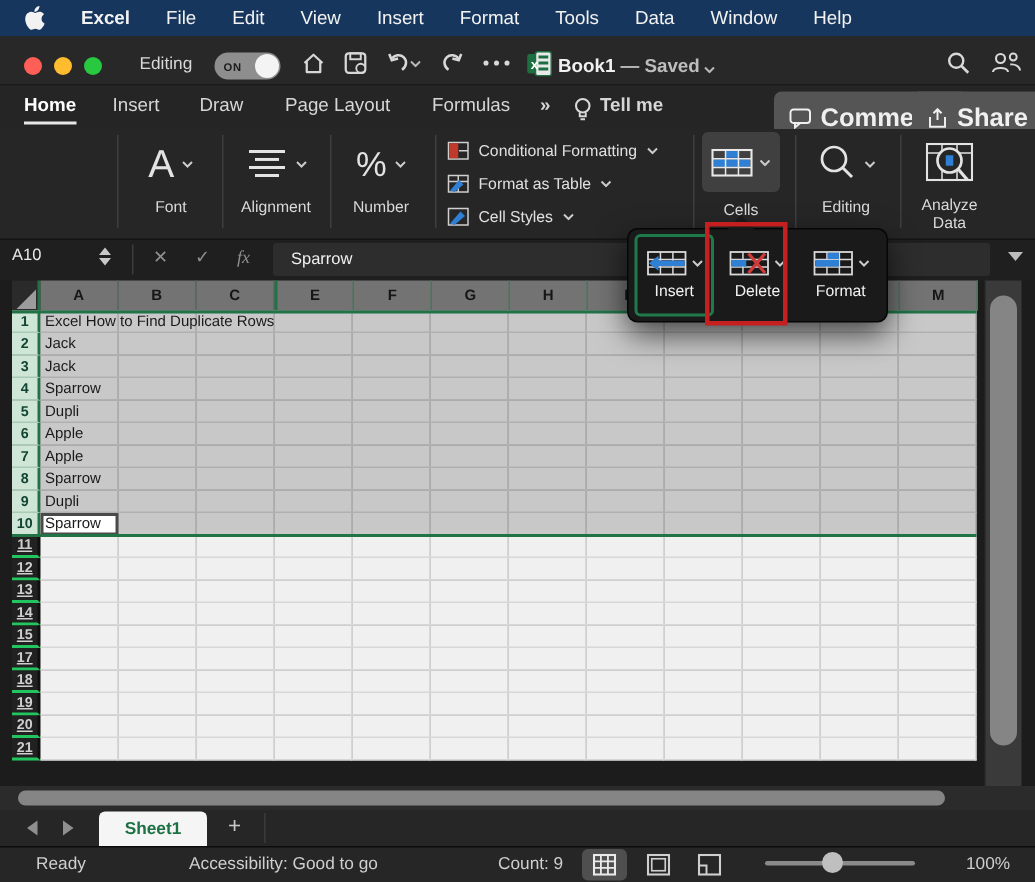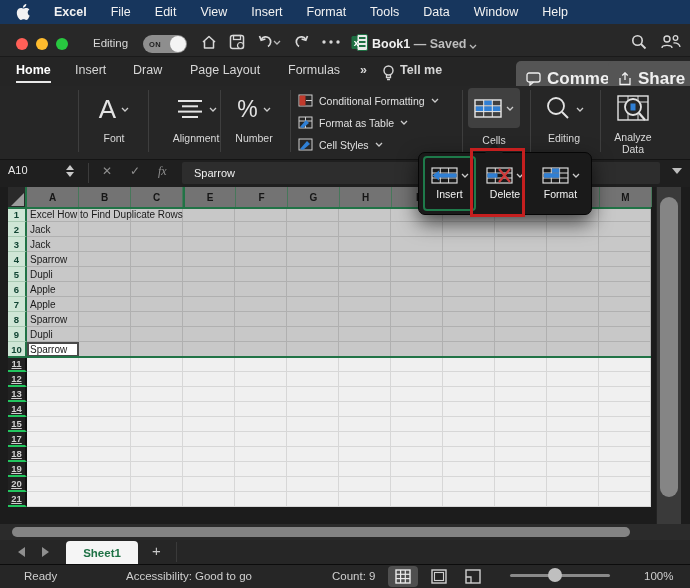--- a/index.html
+++ b/index.html
@@ -254,21 +254,21 @@
     <div class="biggroup" style="left:84px;width:60px">
       <span class="icorow">
         <span style="font-size:26px;color:#e3e3e3;font-weight:400">A</span>
         <svg class="chev" viewBox="0 0 8 5">
             <path d="M1 1 L4 4 L7 1" stroke="#ccc" stroke-width="1.3" fill="none"></path>
           </svg>
       </span>
       <span class="glabel">Font</span>
     </div>
     <div class="rdiv" style="left:148px"></div>
-    <div class="biggroup" style="left:164px;width:64px">
+    <div class="biggroup" style="left:152px;width:64px">
       <span class="icorow">
         <svg width="28" height="22" viewBox="0 0 28 22">
             <line x1="2" y1="3" x2="26" y2="3" stroke="#e3e3e3" stroke-width="2"></line>
             <line x1="6" y1="8.3" x2="22" y2="8.3" stroke="#e3e3e3" stroke-width="2"></line>
             <line x1="2" y1="13.6" x2="26" y2="13.6" stroke="#e3e3e3" stroke-width="2"></line>
             <line x1="6" y1="19" x2="22" y2="19" stroke="#e3e3e3" stroke-width="2"></line>
           </svg>
         <svg class="chev" viewBox="0 0 8 5">
             <path d="M1 1 L4 4 L7 1" stroke="#ccc" stroke-width="1.3" fill="none"></path>
           </svg>

